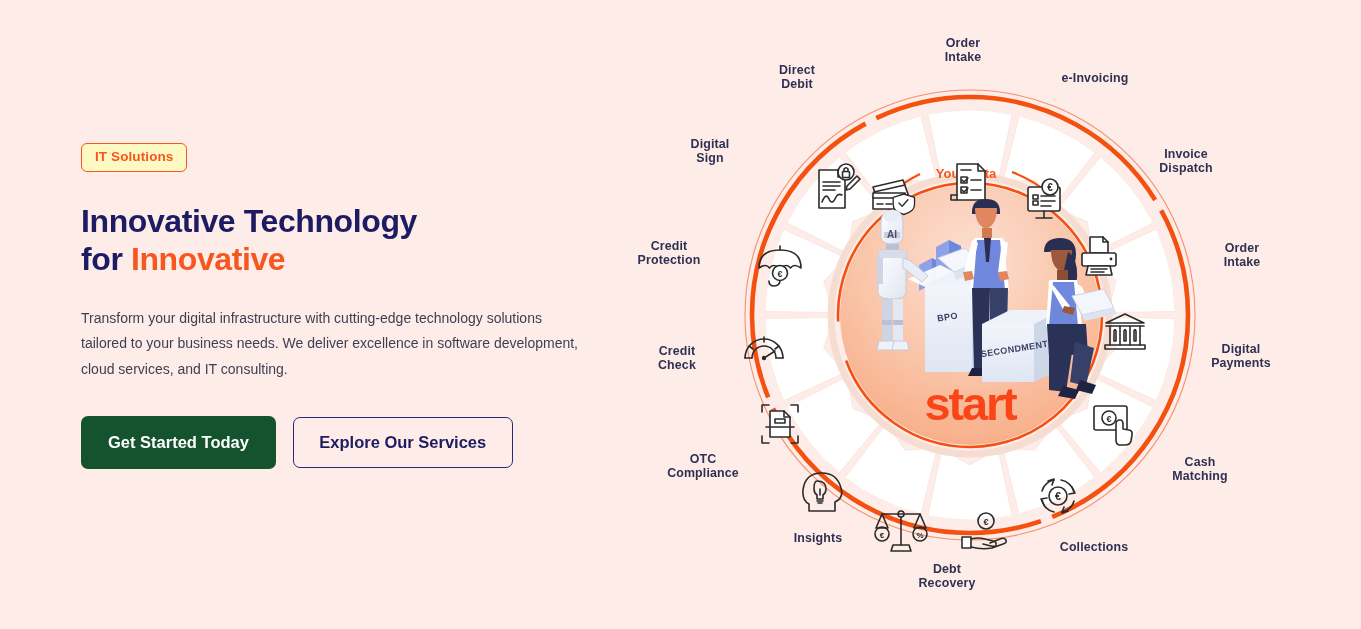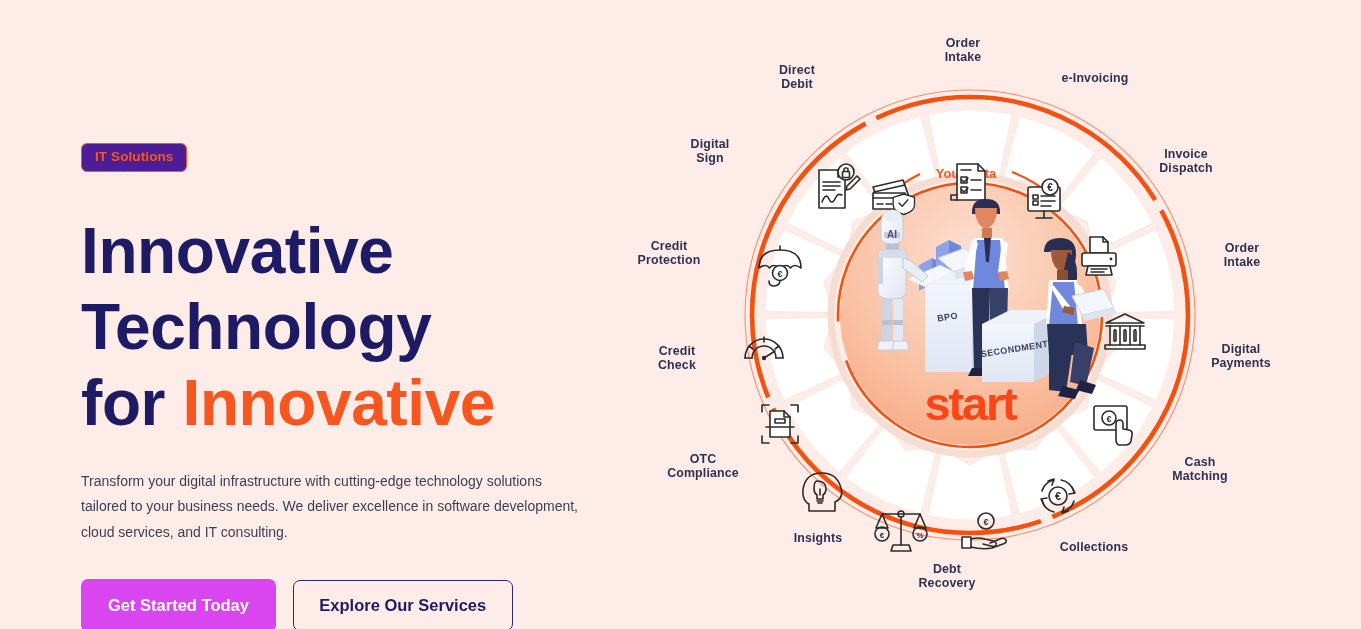--- a/index.html
+++ b/index.html
@@ -26,32 +26,32 @@
     position: absolute;
     left: 81px;
     top: 143px;
     width: 520px;
   }
 
   .badge {
     display: inline-block;
     border: 1.5px solid #f8561f;
     color: #f8561f;
-    background: #4c1d95;
+    background: #fef9c3;
     border-radius: 6px;
     font-size: 13.5px;
     font-weight: 600;
     padding: 6px 13px 7px 13px;
     letter-spacing: .1px;
     line-height: 1;
   }
 
   .headline {
-    margin-top: 41px;
-    font-size: 64px;
+    margin-top: 30px;
+    font-size: 32px;
     line-height: 1.19;
     font-weight: 700;
     color: #1d1b63;
     letter-spacing: -.4px;
   }
   .headline .accent { color: #f8561f; }
 
   .subtext {
     margin-top: 28px;
     width: 500px;
@@ -71,21 +71,21 @@
   .btn {
     font-family: "Liberation Sans", sans-serif;
     font-size: 16.5px;
     font-weight: 700;
     border-radius: 7px;
     cursor: pointer;
     line-height: 1;
     white-space: nowrap;
   }
   .btn-primary {
-    background: #d946ef;
+    background: #14532d;
     color: #ffffff;
     border: none;
     padding: 18px 27px;
   }
   .btn-secondary {
     background: transparent;
     color: #1d1b63;
     border: 1.6px solid #2b2a7a;
     padding: 16.4px 25.4px;
     text-align: center;

